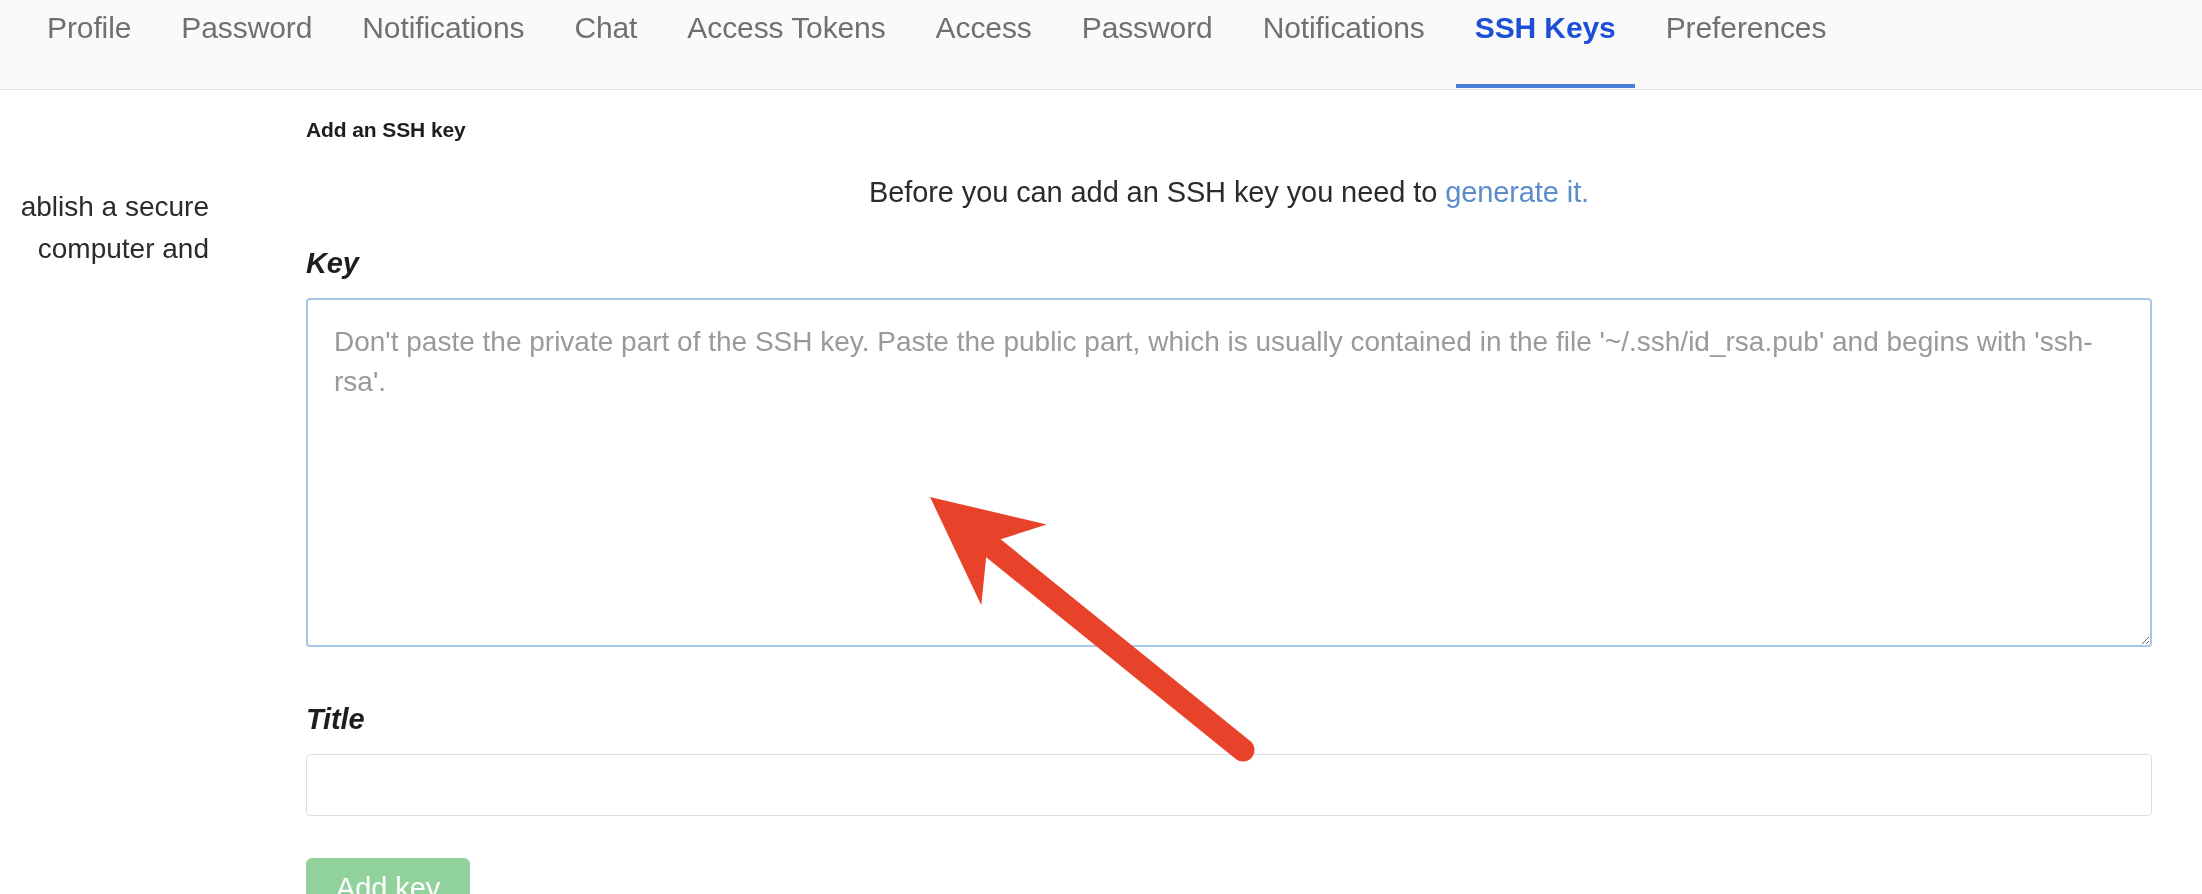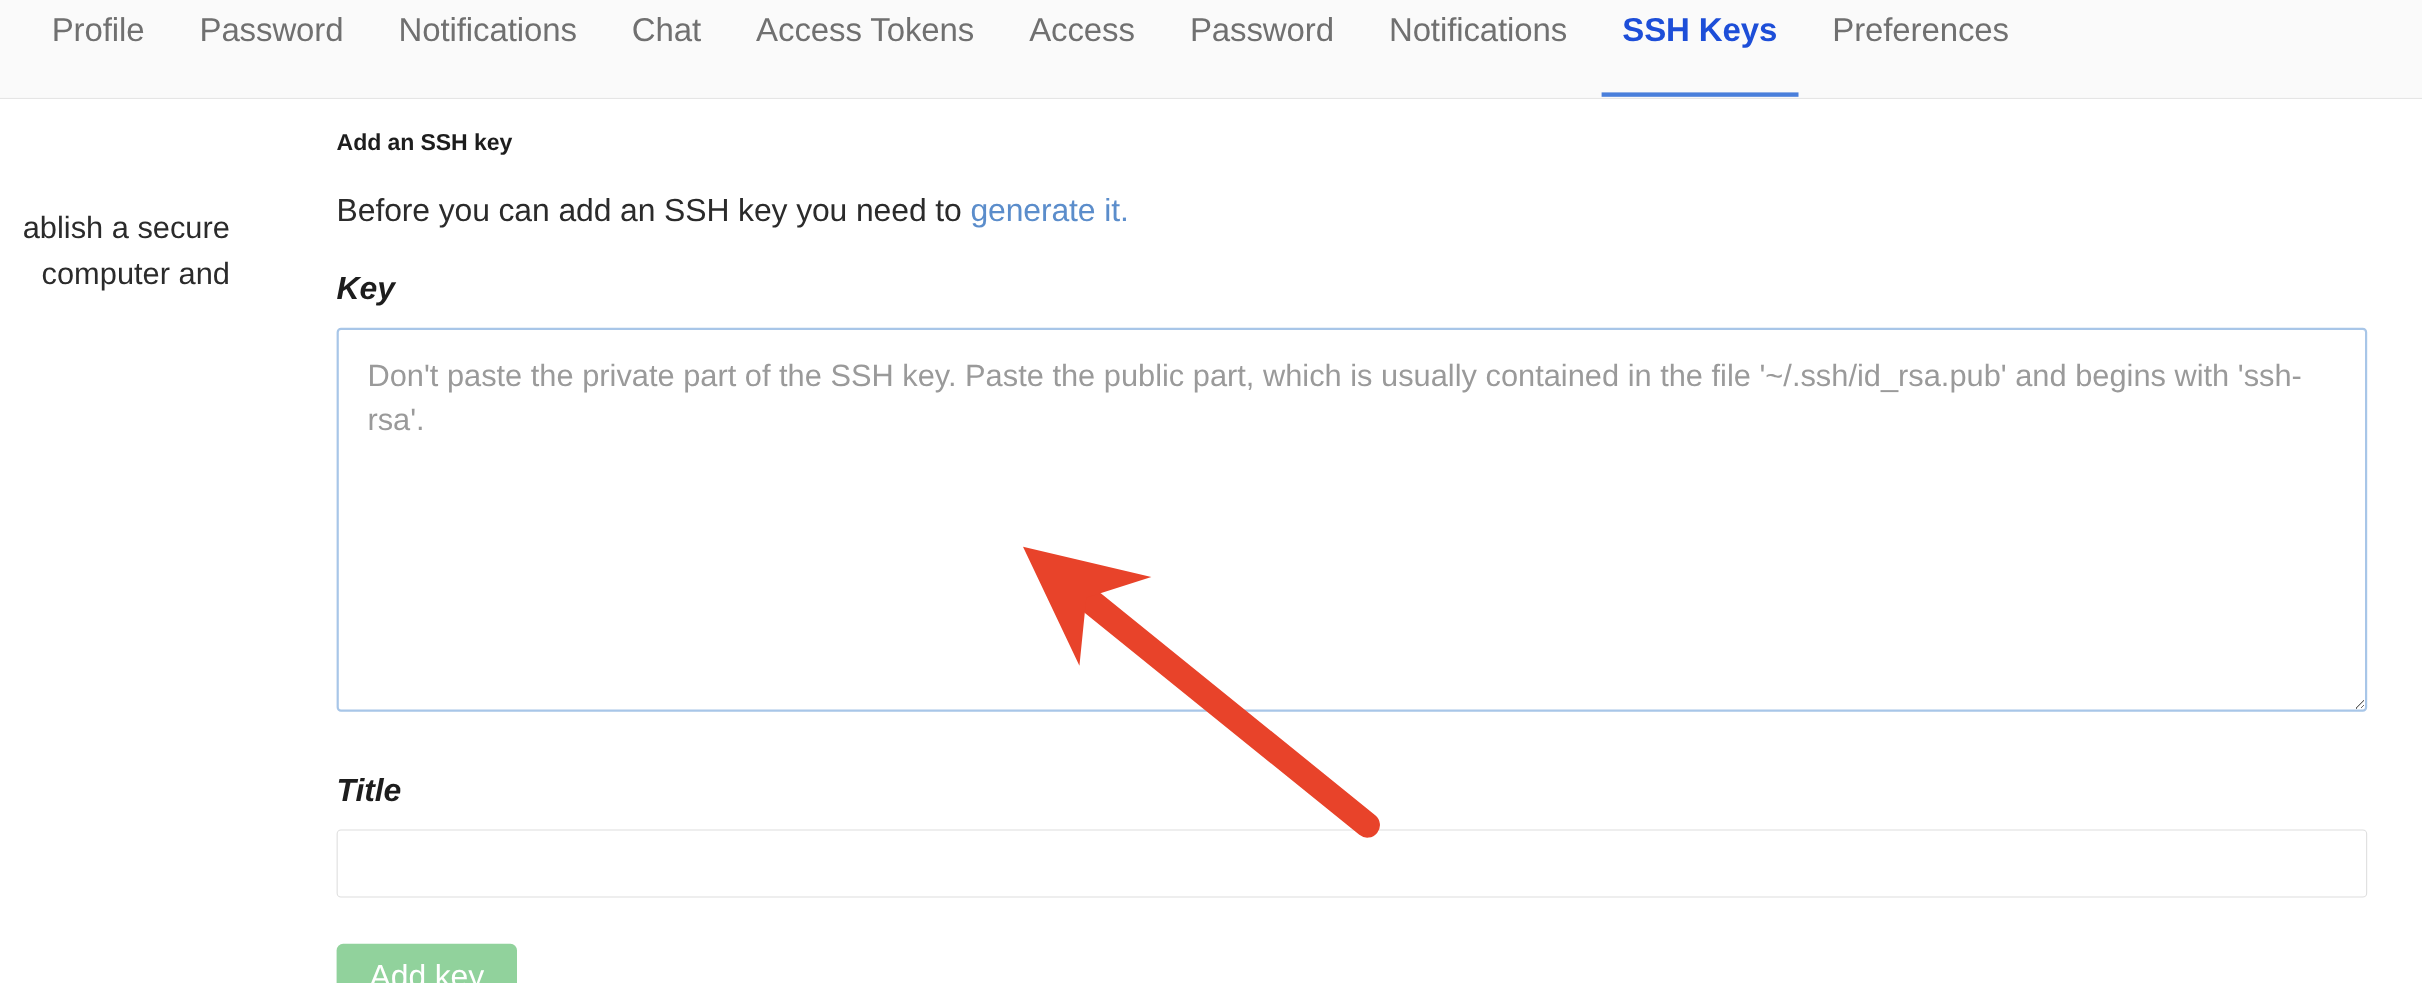--- a/index.html
+++ b/index.html
@@ -96,20 +96,21 @@
     color: #1d1d1d;
     margin: 0 0 34px 0;
     letter-spacing: -0.1px;
   }
 
   .intro {
     font-size: 29px;
     color: #2b2b2b;
     margin: 0 0 38px 0;
     letter-spacing: -0.1px;
+    text-align: center;
   }
   .intro a {
     color: #5b8dcb;
     text-decoration: none;
   }
 
   .field-label {
     font-size: 29px;
     font-weight: bold;
     color: #1d1d1d;

